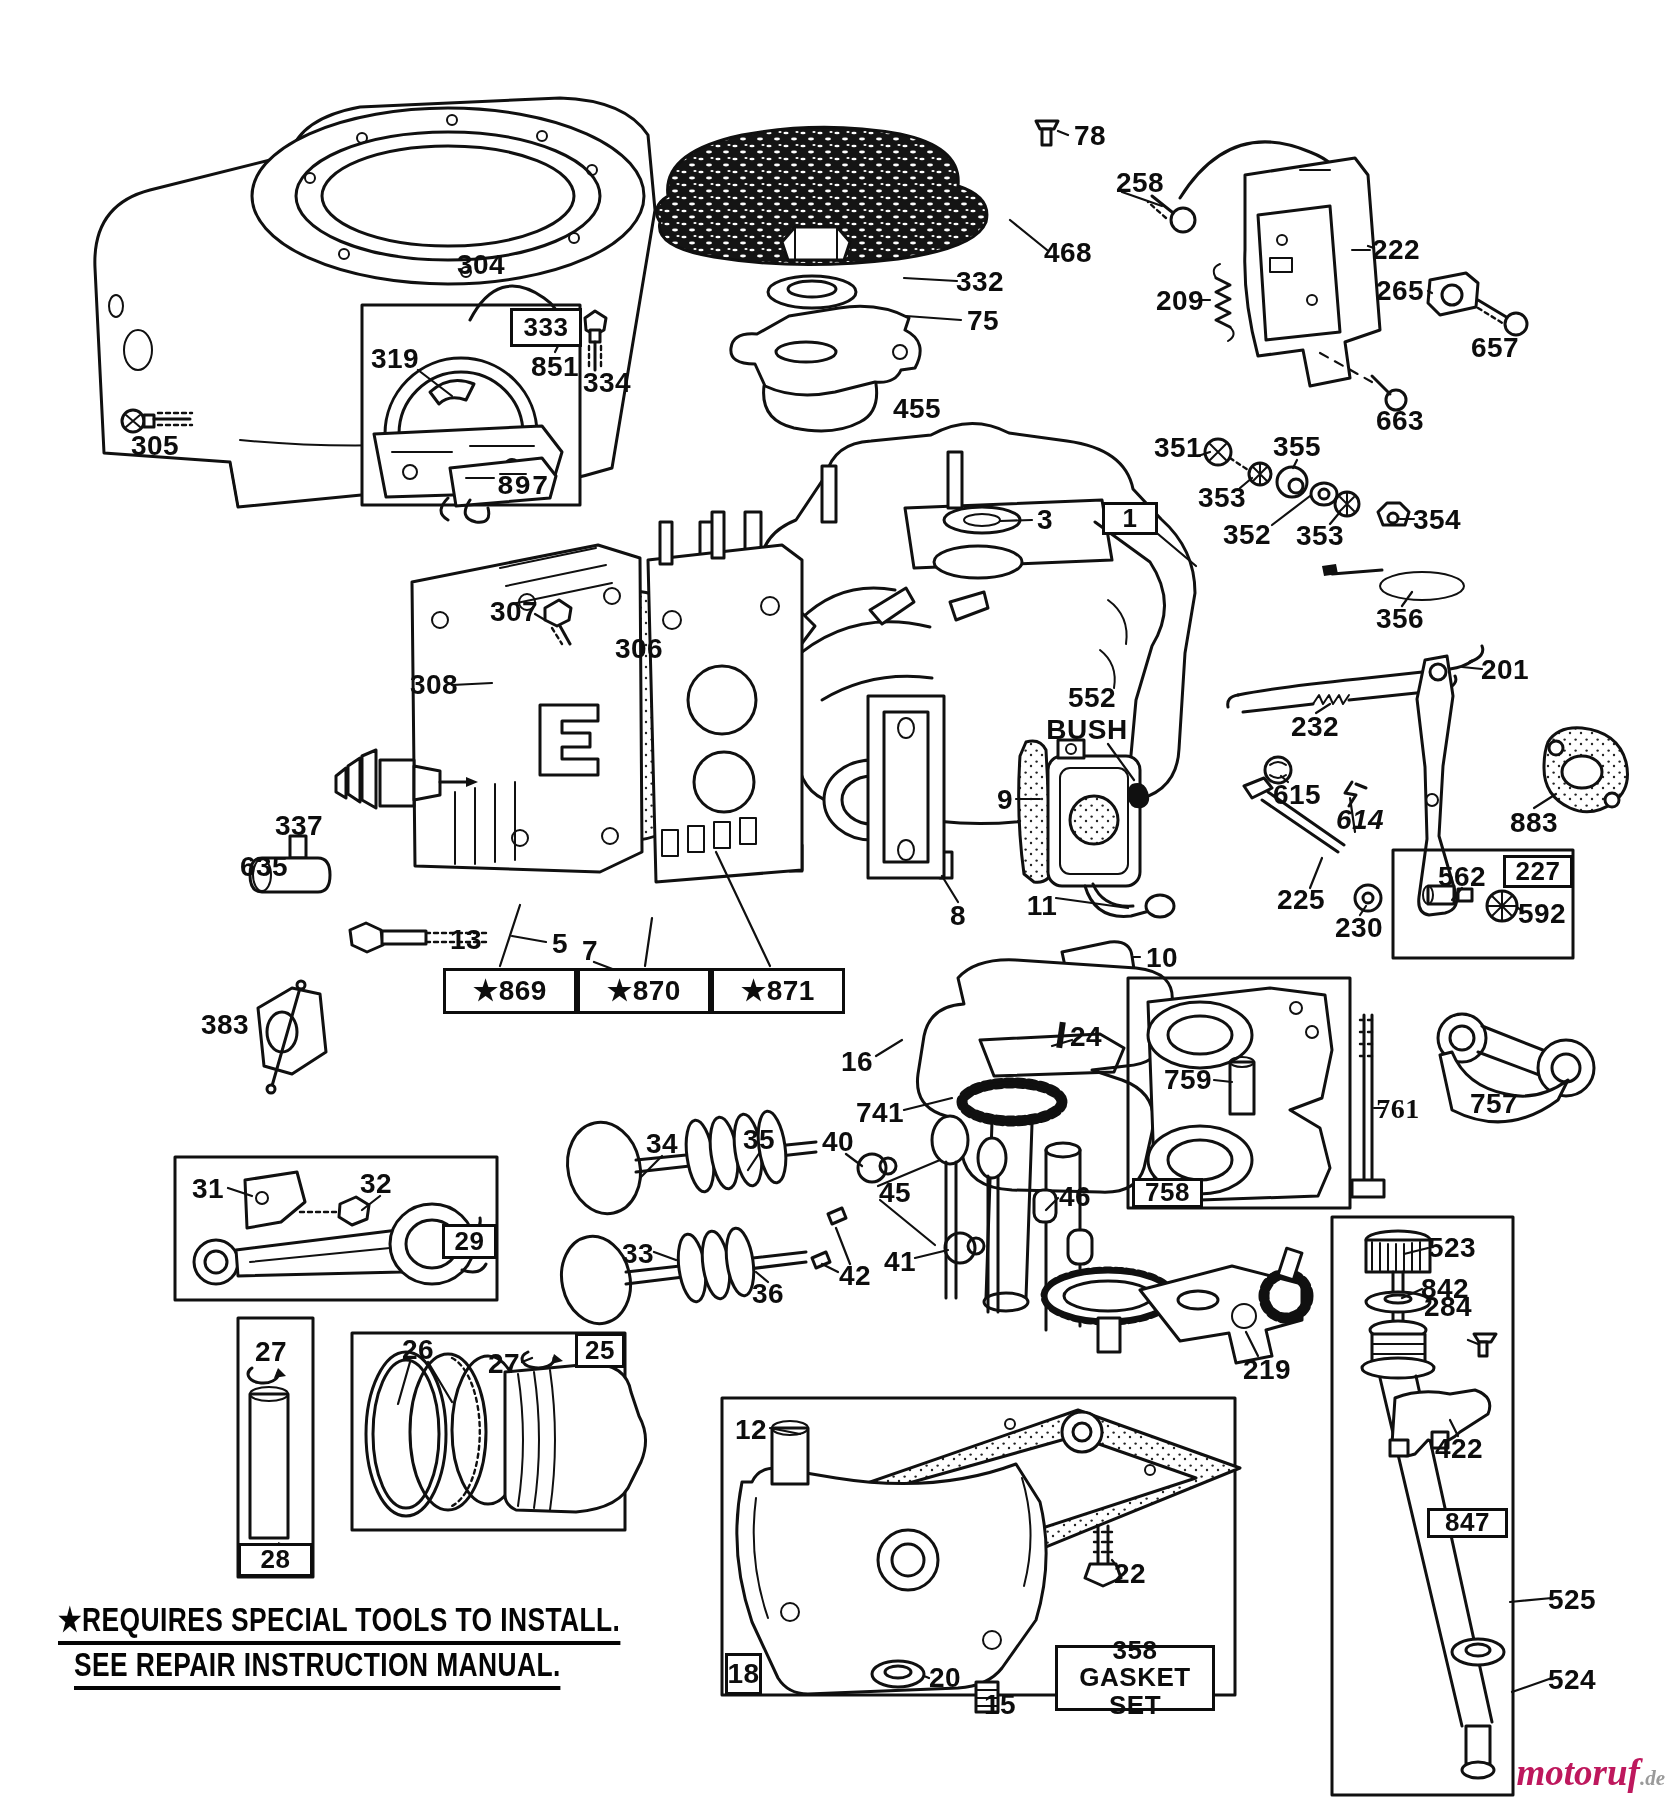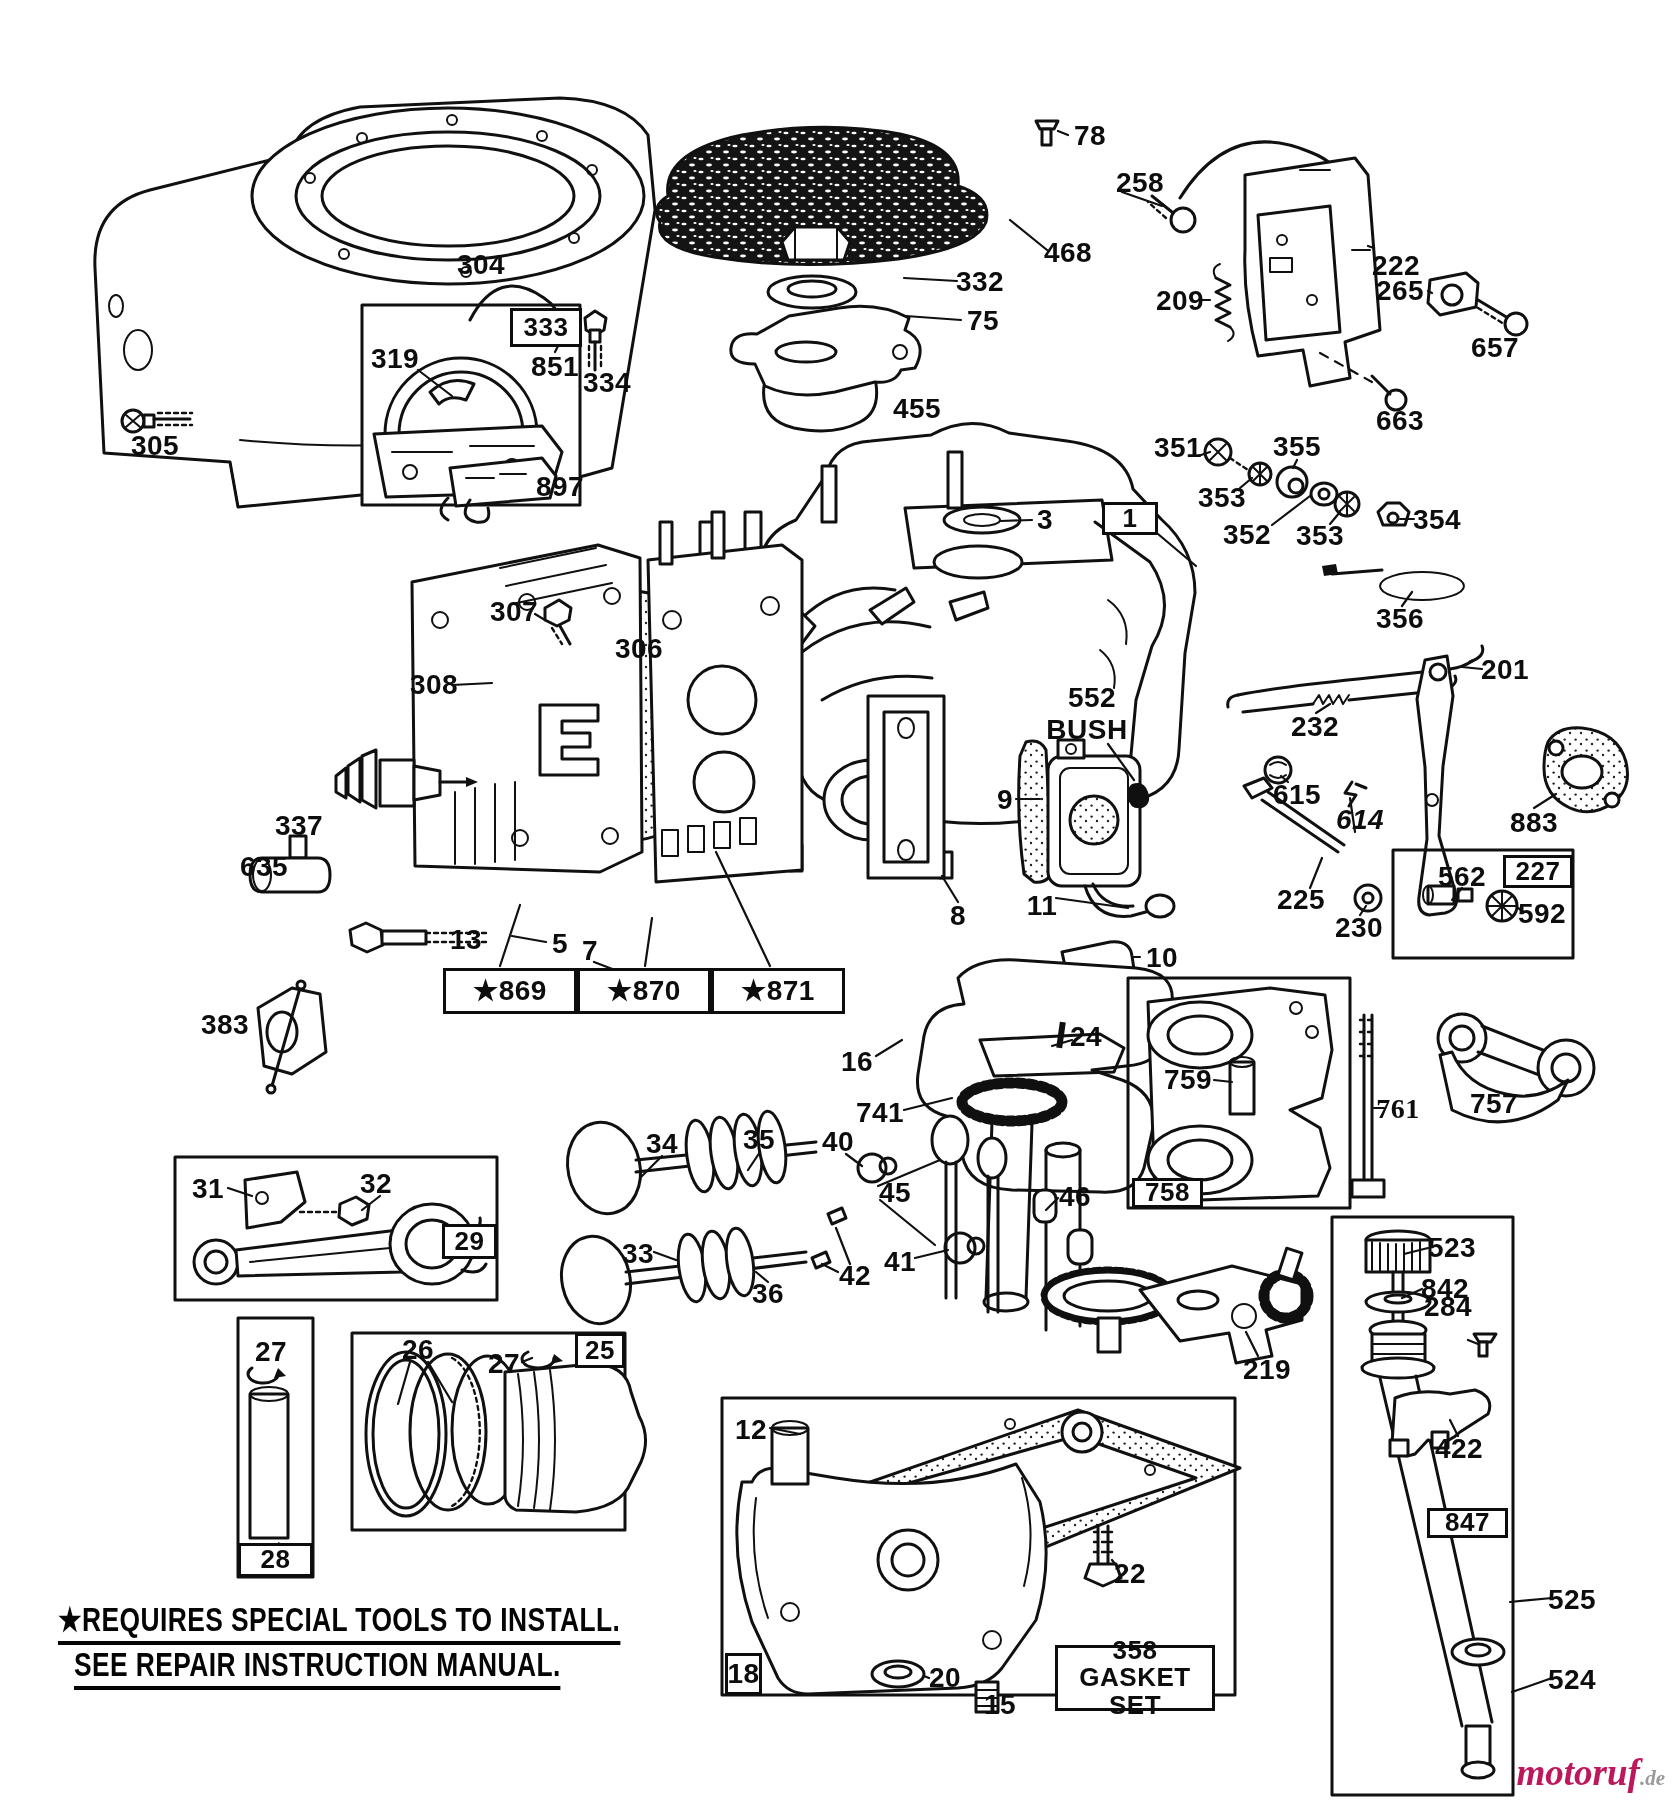--- a/index.html
+++ b/index.html
@@ -482,28 +482,28 @@
   </g>
 </svg>
 
 <div id="labels">
       <div class="label" style="left: 481px; top: 265px;">304</div>
       <div class="label" style="left: 155px; top: 446px;">305</div>
       <div class="label boxed small" style="left: 510px; top: 308px; width: 72px; height: 39px;">333</div>
       <div class="label" style="left: 395px; top: 359px;">319</div>
       <div class="label" style="left: 555px; top: 367px;">851</div>
       <div class="label" style="left: 607px; top: 383px;">334</div>
-      <div class="label" style="left: 560px; top: 487px;">897</div>
+      <div class="label" style="left: 523px; top: 487px; font-family: Liberation Mono, monospace;">897</div>
       <div class="label" style="left: 1090px; top: 136px;">78</div>
       <div class="label" style="left: 1068px; top: 253px;">468</div>
       <div class="label" style="left: 980px; top: 282px;">332</div>
       <div class="label" style="left: 983px; top: 321px;">75</div>
       <div class="label" style="left: 917px; top: 409px;">455</div>
       <div class="label" style="left: 1140px; top: 183px;">258</div>
-      <div class="label" style="left: 1396px; top: 250px; margin-top: 16px;">222</div>
+      <div class="label" style="left: 1396px; top: 250px;">222</div>
       <div class="label" style="left: 1180px; top: 301px;">209</div>
       <div class="label" style="left: 1400px; top: 291px;">265</div>
       <div class="label" style="left: 1495px; top: 348px;">657</div>
       <div class="label" style="left: 1400px; top: 421px;">663</div>
       <div class="label" style="left: 1178px; top: 448px;">351</div>
       <div class="label" style="left: 1222px; top: 498px;">353</div>
       <div class="label" style="left: 1297px; top: 447px;">355</div>
       <div class="label" style="left: 1247px; top: 535px;">352</div>
       <div class="label" style="left: 1320px; top: 536px;">353</div>
       <div class="label" style="left: 1437px; top: 520px;">354</div>

